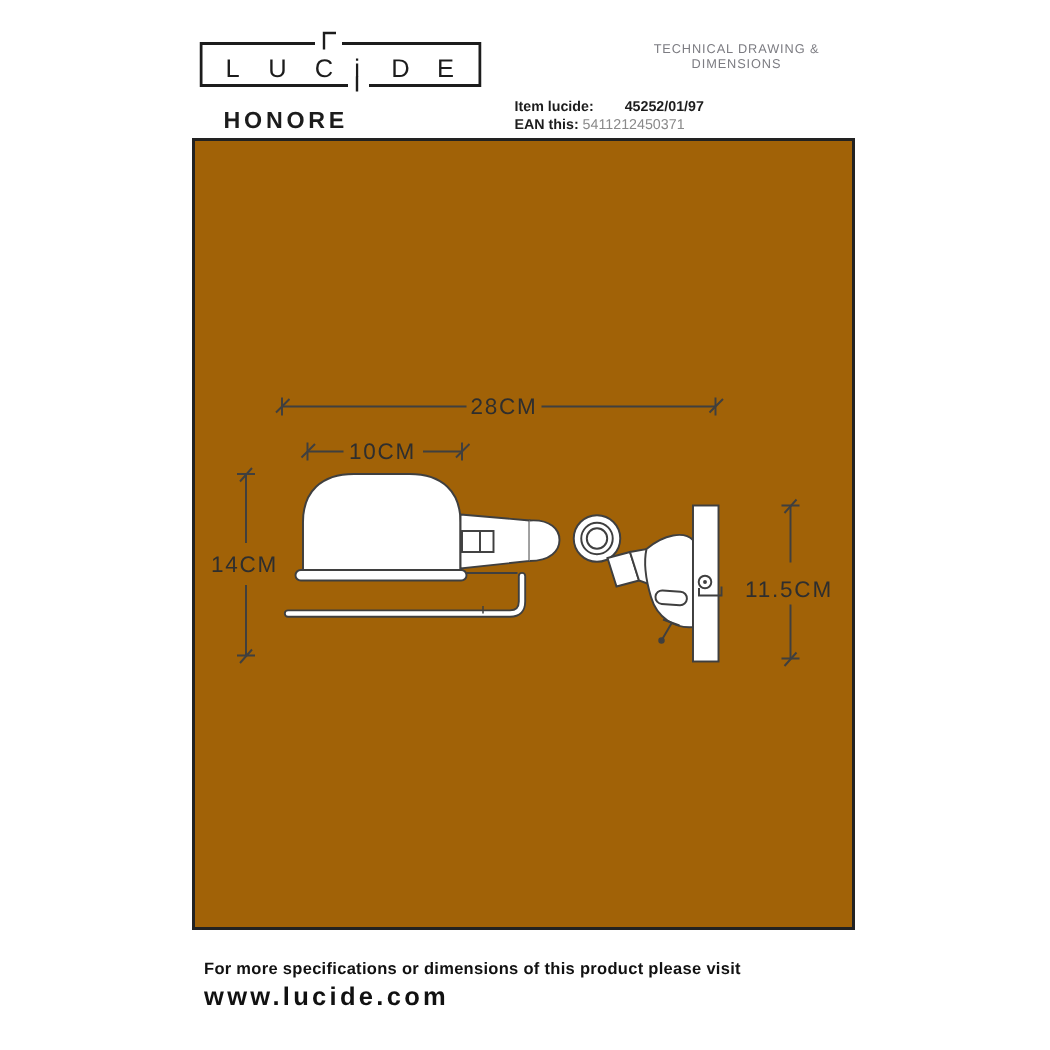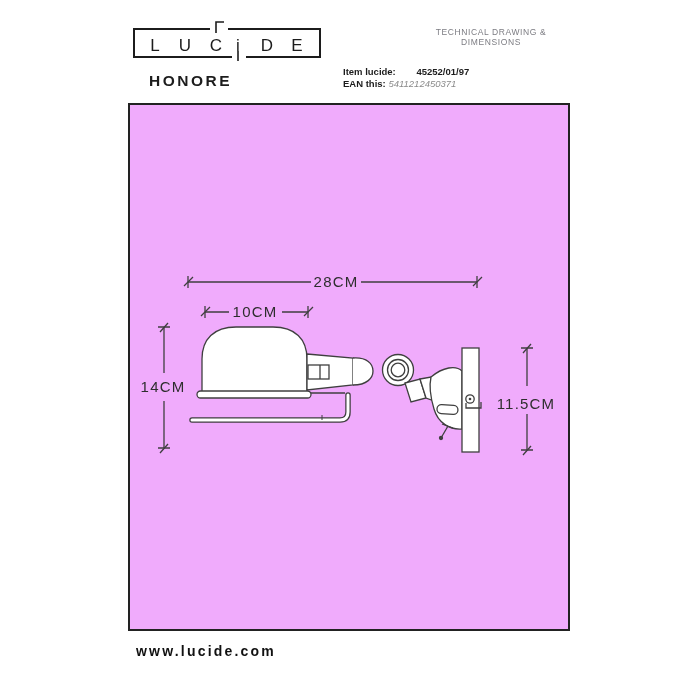--- a/index.html
+++ b/index.html
@@ -14,35 +14,35 @@
     position:absolute;left:137px;top:72px;font-size:15.5px;font-weight:700;
     letter-spacing:2.5px;color:#1c1c1c;margin-left:12px;
   }
   .doc-type{
     position:absolute;left:411px;top:27px;width:160px;text-align:center;
     font-size:8.5px;letter-spacing:0.6px;color:#7c7c82;font-weight:400;
   }
   .item-block{position:absolute;left:343px;top:66px;font-size:9.5px;line-height:12px;}
   .item-line .lbl{font-weight:700;color:#1c1c1c;}
   .item-line .val-bold{font-weight:700;color:#1c1c1c;margin-left:18px;}
-  .item-line .val-muted{font-weight:400;color:#8a8a8a;font-style:italic;}
+  .item-line .val-muted{font-weight:400;color:#8a8a8a;}
   
   .drawing-box{
-    position:absolute;left:128px;top:103px;width:442px;height:528px;
-    border:2px solid #222222;box-sizing:border-box;background:#f0abfc;
+    position:absolute;left:128px;top:92px;width:442px;height:528px;
+    border:2px solid #222222;box-sizing:border-box;background:#a16207;
   }
   .drawing-svg{position:absolute;left:0;top:0;width:438px;height:524px;}
   .dim-text{
     font-family:"Liberation Sans",sans-serif;font-size:15px;letter-spacing:1.2px;
     fill:#2e2e2e;font-weight:400;
   }
   
   .footer{position:absolute;left:136px;top:640px;}
   .footer-note{font-size:11px;font-weight:700;letter-spacing:0.2px;color:#111111;}
-  .footer-site{font-size:14px;font-weight:700;letter-spacing:2.2px;color:#111111;margin-top:3px;}
+  .footer-site{font-size:17px;font-weight:700;letter-spacing:2.2px;color:#111111;margin-top:3px;}
 </style>
 </head>
 <body>
 
 <div class="page">
 
   <svg class="logo-svg" viewBox="0 0 188 44">
     <g stroke="#1c1c1c" stroke-width="2" fill="none">
       <path d="M77,9 H1 V37 H99"></path>
       <path d="M95,9 H187 V37 H113"></path>
@@ -148,16 +148,17 @@
           <circle cx="340" cy="294" r="4.2" fill="#ffffff"></circle>
           <circle cx="340" cy="294" r="1.3" fill="#3f3f3f" stroke="none"></circle>
           <path d="M336,298 V303 H351 V297"></path>
         </g>
 
       </g>
     </svg>
   </div>
 
   <div class="footer">
+    <div class="footer-note">For more specifications or dimensions of this product please visit</div>
     <div class="footer-site">www.lucide.com</div>
   </div>
 
 </div>
 
 </body></html>

